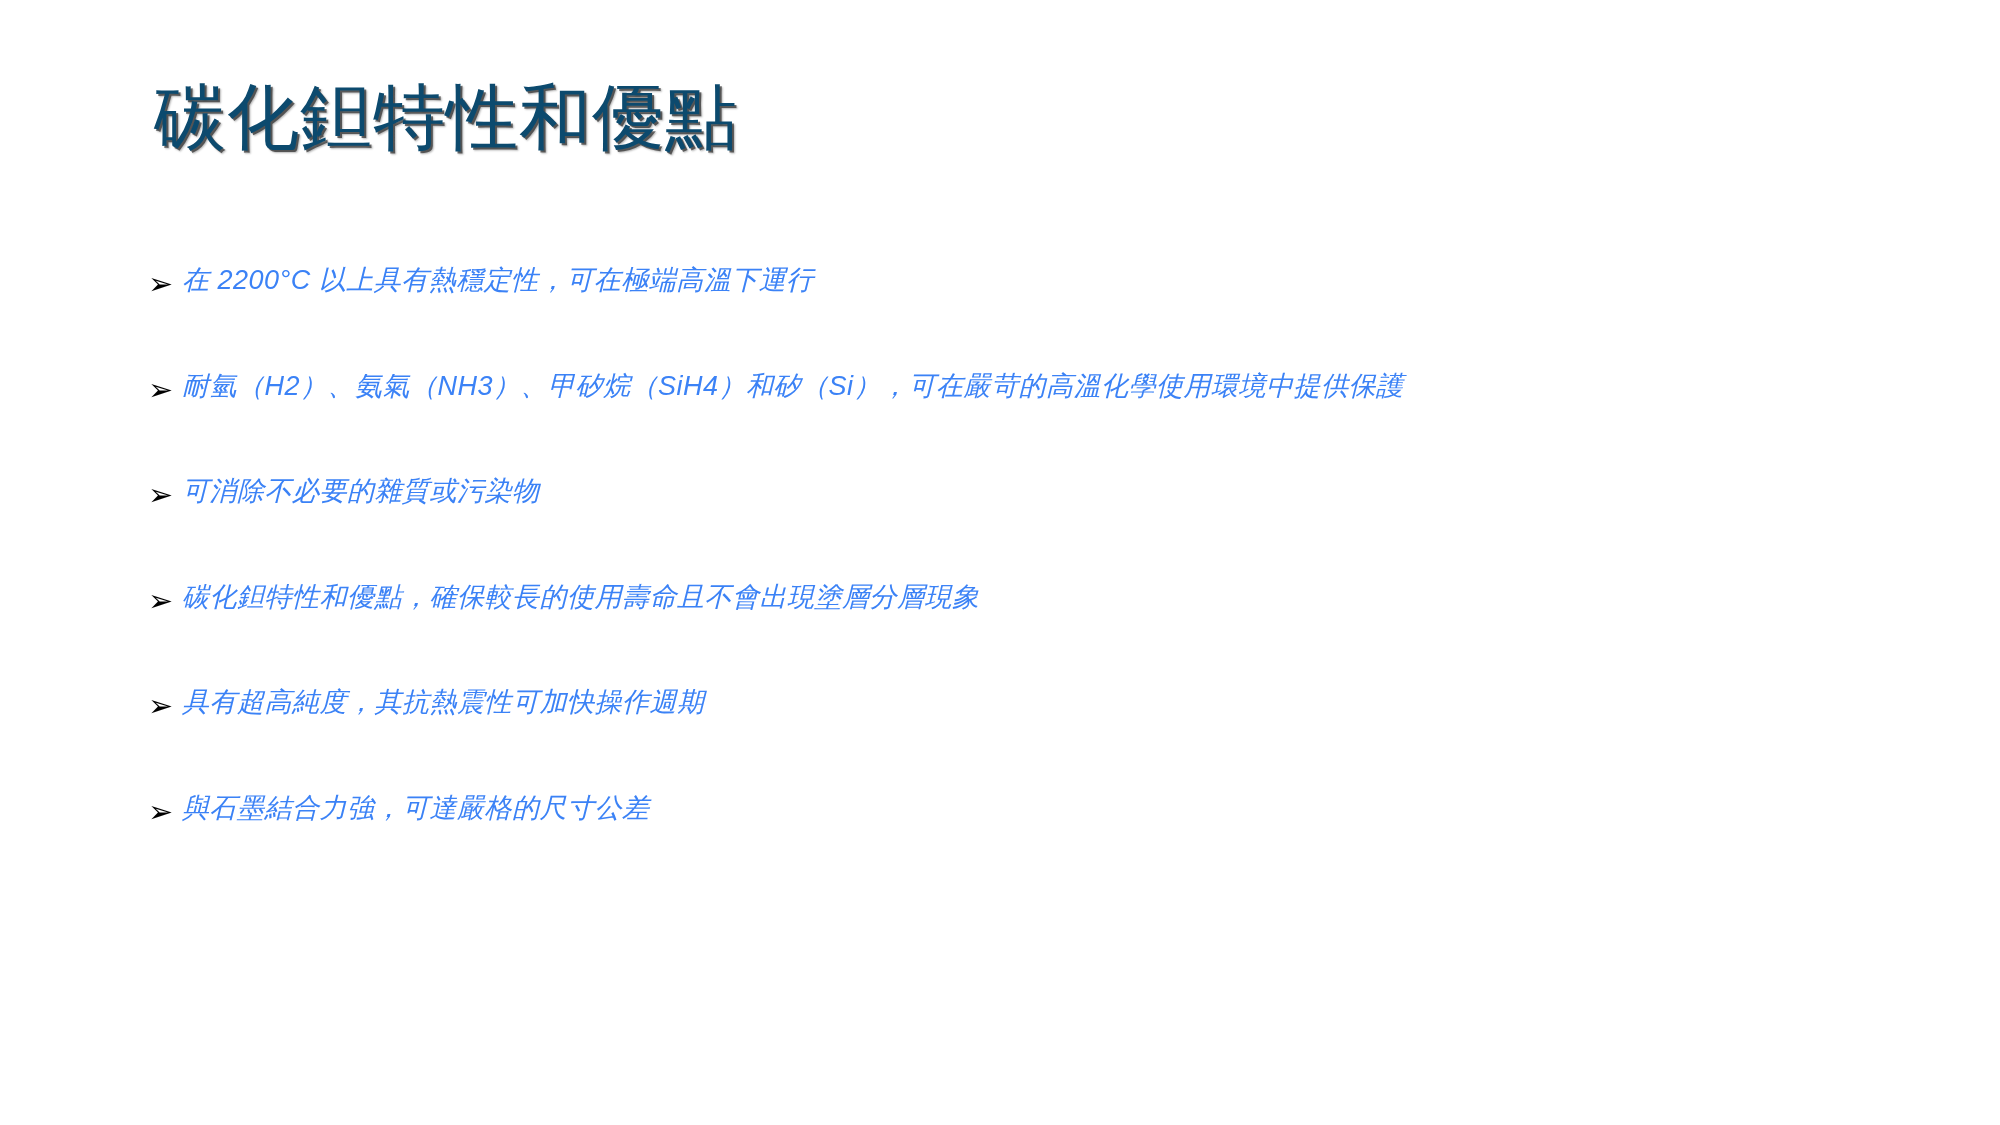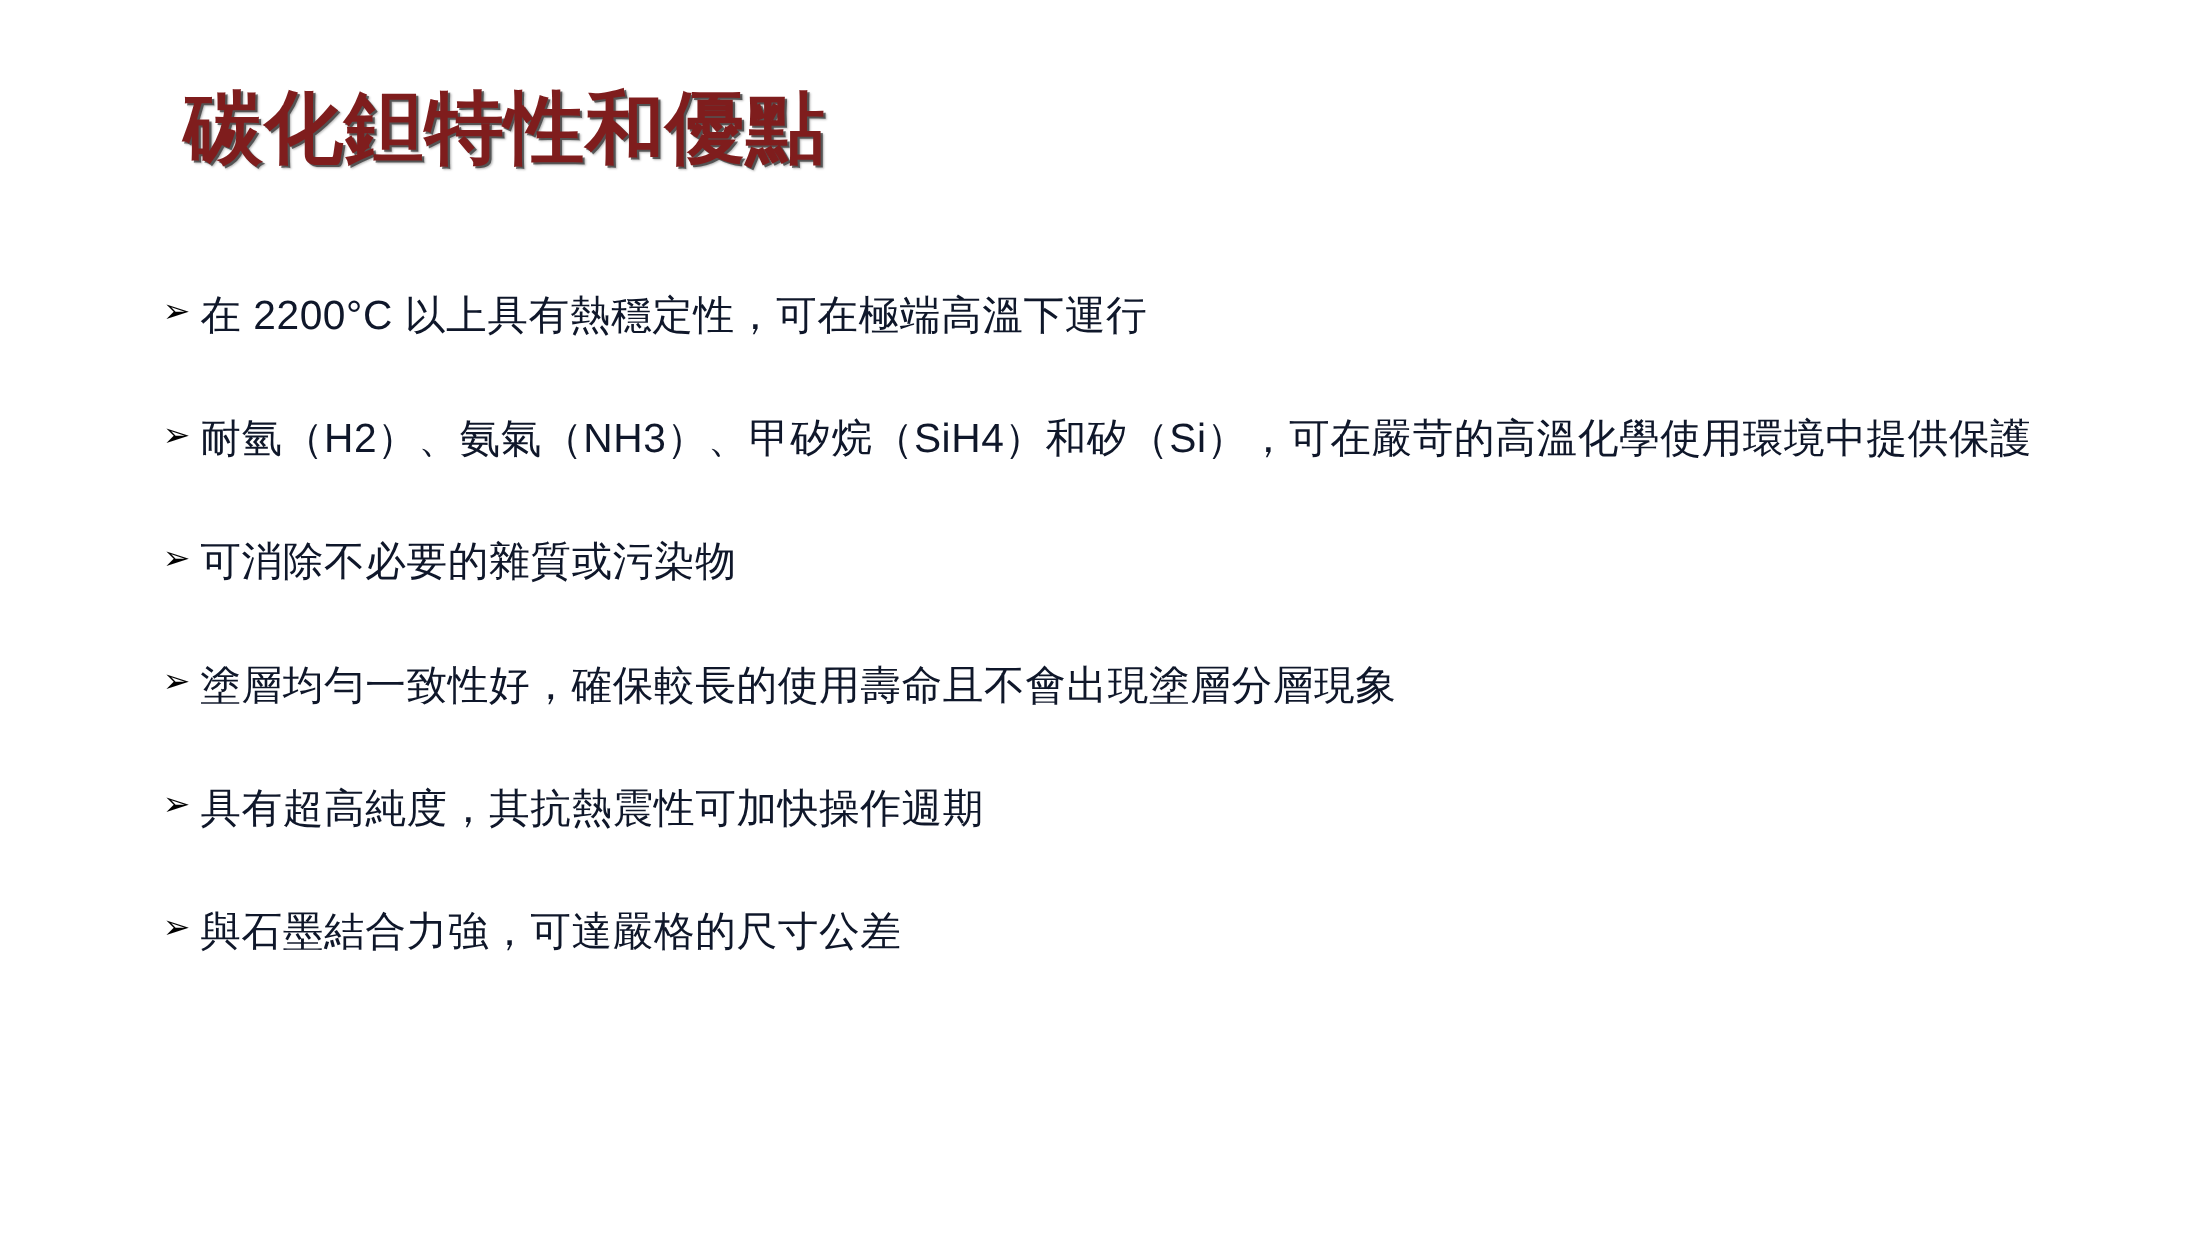--- a/index.html
+++ b/index.html
@@ -16,27 +16,27 @@
   }
   .slide {
     position: relative;
     width: 2000px;
     height: 1125px;
     background: #ffffff;
     box-sizing: border-box;
   }
   .slide-title {
     position: absolute;
-    left: 167px;
+    left: 154px;
     top: 78px;
     font-size: 72px;
-    font-weight: 700;
+    font-weight: 400;
     letter-spacing: 1px;
     line-height: 1.1;
-    color: #7f1d1d;
+    color: #0c4a6e;
     text-shadow:
       2px 2px 0 rgba(0,0,0,0.55),
       3px 3px 2px rgba(0,0,0,0.28);
     white-space: nowrap;
   }
   .bullet-list {
     position: absolute;
     left: 148px;
     top: 262px;
     right: 60px;
@@ -53,24 +53,25 @@
   .bullet-marker {
     flex: 0 0 auto;
     width: 34px;
     font-size: 30px;
     line-height: 1.45;
     color: #000000;
     font-family: "DejaVu Sans", sans-serif;
   }
   .bullet-text {
     flex: 1 1 auto;
-    font-size: 37px;
-    color: #0f172a;
+    font-size: 27px;
+    color: #3b82f6;
     letter-spacing: 0.5px;
     white-space: nowrap;
+    font-style: italic;
   }
 </style>
 </head>
 <body>
 
 <div class="slide">
 
   <div class="slide-title">碳化鉭特性和優點</div>
 
   <div class="bullet-list">
@@ -85,21 +86,21 @@
       <span class="bullet-text">耐氫（H2）、氨氣（NH3）、甲矽烷（SiH4）和矽（Si），可在嚴苛的高溫化學使用環境中提供保護</span>
     </div>
 
     <div class="bullet-item">
       <span class="bullet-marker">➢</span>
       <span class="bullet-text">可消除不必要的雜質或污染物</span>
     </div>
 
     <div class="bullet-item">
       <span class="bullet-marker">➢</span>
-      <span class="bullet-text">塗層均勻一致性好，確保較長的使用壽命且不會出現塗層分層現象</span>
+      <span class="bullet-text">碳化鉭特性和優點，確保較長的使用壽命且不會出現塗層分層現象</span>
     </div>
 
     <div class="bullet-item">
       <span class="bullet-marker">➢</span>
       <span class="bullet-text">具有超高純度，其抗熱震性可加快操作週期</span>
     </div>
 
     <div class="bullet-item">
       <span class="bullet-marker">➢</span>
       <span class="bullet-text">與石墨結合力強，可達嚴格的尺寸公差</span>

